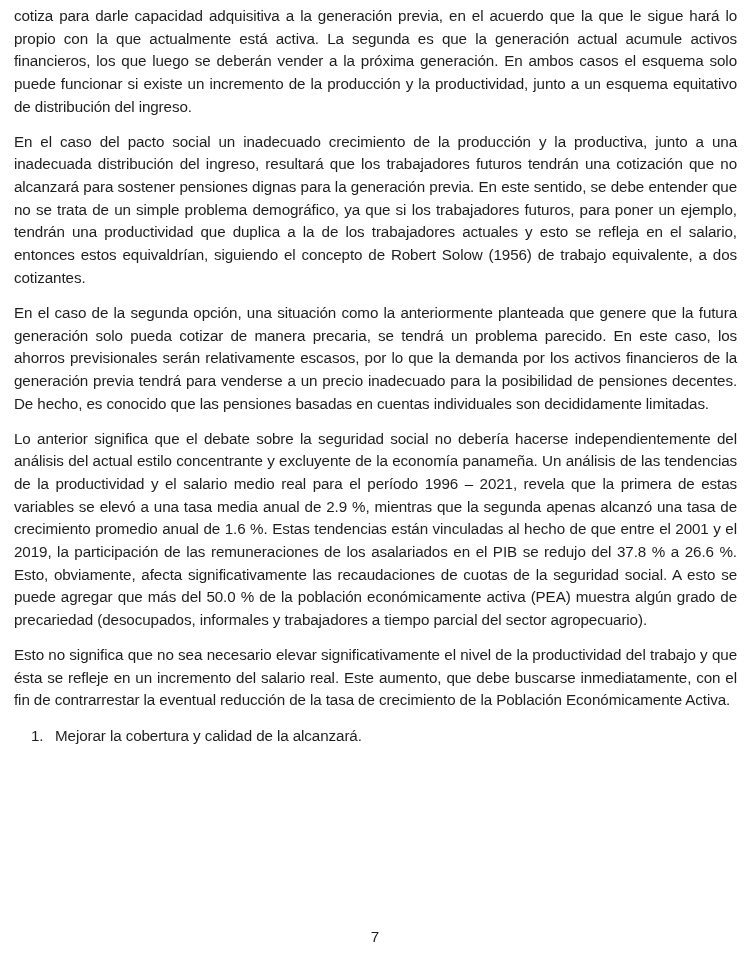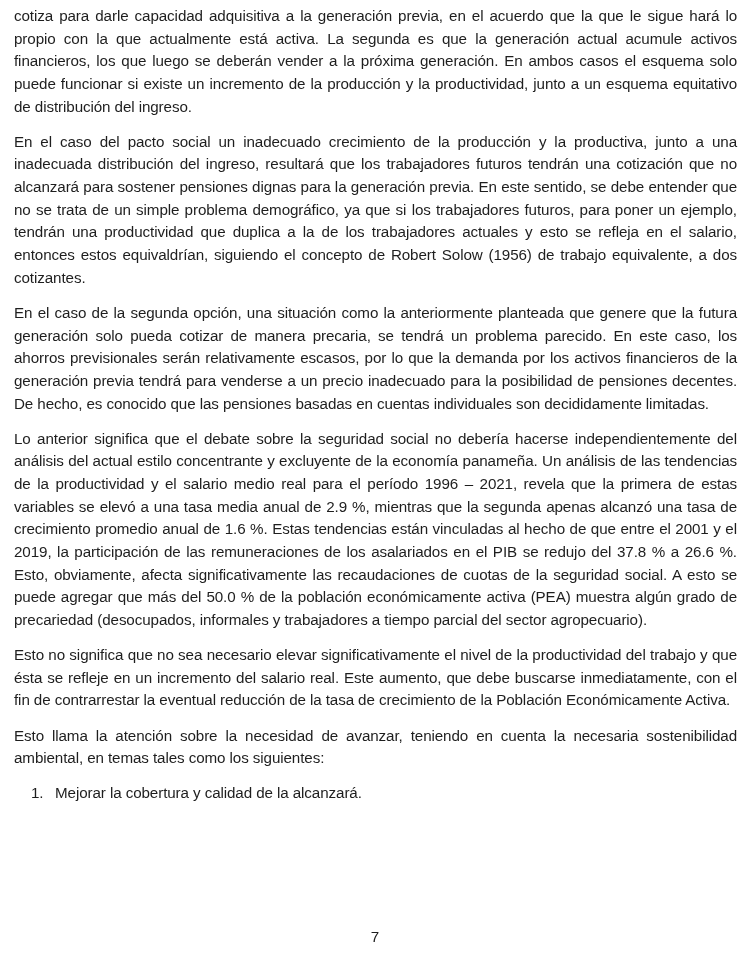--- a/index.html
+++ b/index.html
@@ -58,21 +58,20 @@
   <p class="para">cotiza para darle capacidad adquisitiva a la generación previa, en el acuerdo que la que le sigue hará lo propio con la que actualmente está activa. La segunda es que la generación actual acumule activos financieros, los que luego se deberán vender a la próxima generación. En ambos casos el esquema solo puede funcionar si existe un incremento de la producción y la productividad, junto a un esquema equitativo de distribución del ingreso.</p>
 
   <p class="para">En el caso del pacto social un inadecuado crecimiento de la producción y la productiva, junto a una inadecuada distribución del ingreso, resultará que los trabajadores futuros tendrán una cotización que no alcanzará para sostener pensiones dignas para la generación previa. En este sentido, se debe entender que no se trata de un simple problema demográfico, ya que si los trabajadores futuros, para poner un ejemplo, tendrán una productividad que duplica a la de los trabajadores actuales y esto se refleja en el salario, entonces estos equivaldrían, siguiendo el concepto de Robert Solow (1956) de trabajo equivalente, a dos cotizantes.</p>
 
   <p class="para">En el caso de la segunda opción, una situación como la anteriormente planteada que genere que la futura generación solo pueda cotizar de manera precaria, se tendrá un problema parecido. En este caso, los ahorros previsionales serán relativamente escasos, por lo que la demanda por los activos financieros de la generación previa tendrá para venderse a un precio inadecuado para la posibilidad de pensiones decentes. De hecho, es conocido que las pensiones basadas en cuentas individuales son decididamente limitadas.</p>
 
   <p class="para">Lo anterior significa que el debate sobre la seguridad social no debería hacerse independientemente del análisis del actual estilo concentrante y excluyente de la economía panameña. Un análisis de las tendencias de la productividad y el salario medio real para el período 1996 – 2021, revela que la primera de estas variables se elevó a una tasa media anual de 2.9 %, mientras que la segunda apenas alcanzó una tasa de crecimiento promedio anual de 1.6 %. Estas tendencias están vinculadas al hecho de que entre el 2001 y el 2019, la participación de las remuneraciones de los asalariados en el PIB se redujo del 37.8 % a 26.6 %. Esto, obviamente, afecta significativamente las recaudaciones de cuotas de la seguridad social. A esto se puede agregar que más del 50.0 % de la población económicamente activa (PEA) muestra algún grado de precariedad (desocupados, informales y trabajadores a tiempo parcial del sector agropecuario).</p>
 
   <p class="para">Esto no significa que no sea necesario elevar significativamente el nivel de la productividad del trabajo y que ésta se refleje en un incremento del salario real. Este aumento, que debe buscarse inmediatamente, con el fin de contrarrestar la eventual reducción de la tasa de crecimiento de la Población Económicamente Activa.</p>
 
-  <p class="para">Esto llama la atención sobre la necesidad de avanzar, teniendo en cuenta la necesaria sostenibilidad ambiental, en temas tales como los siguientes:</p>
 
   <div class="numbered-list">
     <div class="list-item">
       <span class="list-marker">1.</span>
       <span class="list-text">Mejorar la cobertura y calidad de la alcanzará.</span>
     </div>
   </div>
 
   <div class="page-number">7</div>
 

